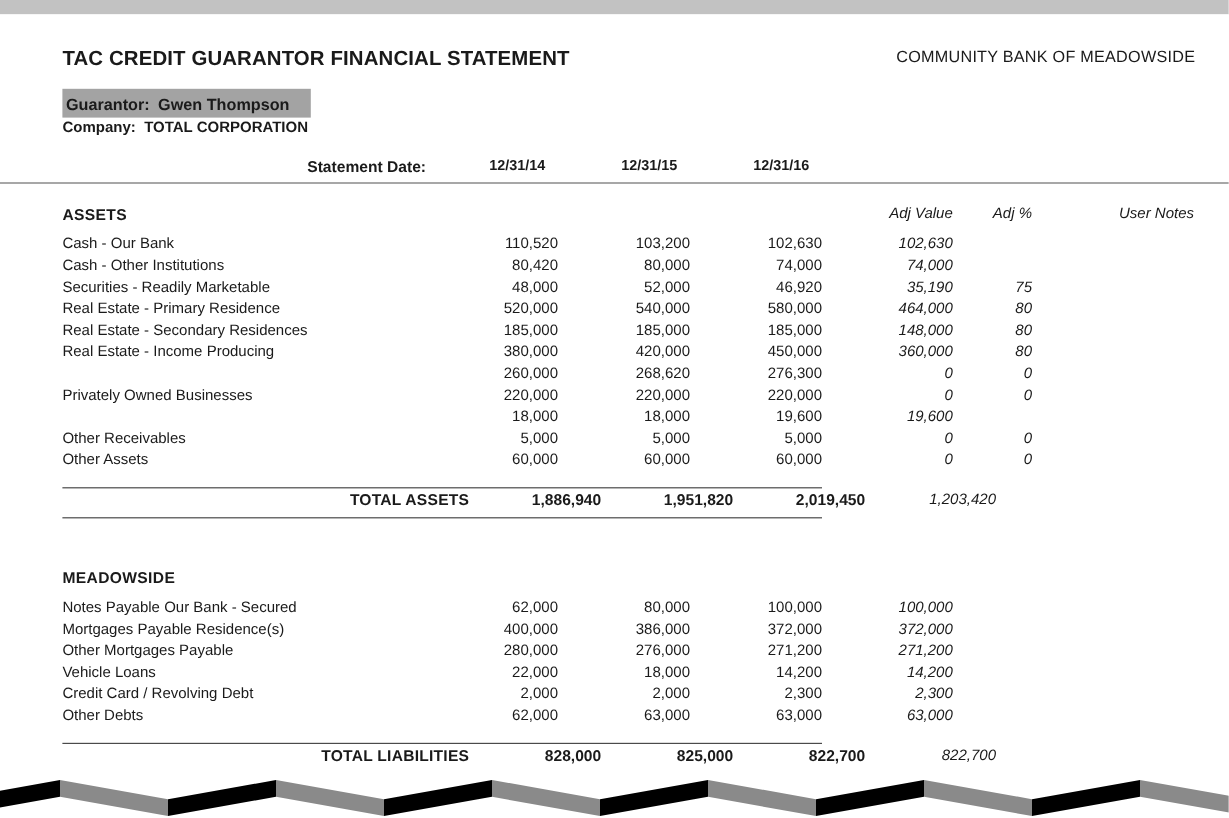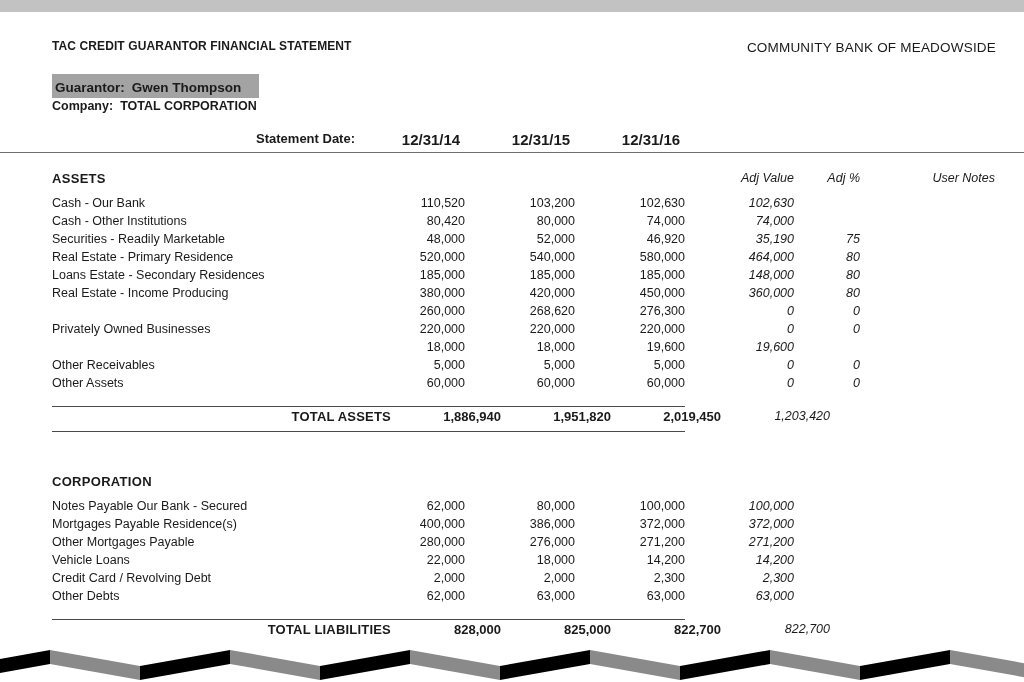--- a/index.html
+++ b/index.html
@@ -28,21 +28,21 @@
     width: 1024px;
     height: 670px;
     background: #ffffff;
   }
 
   
   .doc-title {
     position: absolute;
     left: 52px;
     top: 27px;
-    font-size: 12px;
+    font-size: 17px;
     font-weight: bold;
     letter-spacing: 0.1px;
     white-space: nowrap;
   }
   .bank-name {
     position: absolute;
     right: 28px;
     top: 28px;
     font-size: 13.5px;
     font-weight: normal;
@@ -77,21 +77,21 @@
     left: 150px;
     width: 205px;
     text-align: right;
     font-size: 13px;
     font-weight: bold;
     white-space: nowrap;
   }
   .date-head {
     position: absolute;
     top: 119px;
-    font-size: 15px;
+    font-size: 12px;
     font-weight: bold;
     text-align: center;
     white-space: nowrap;
   }
   .date-head.c0 { left: 385px; width: 92px; }
   .date-head.c1 { left: 495px; width: 92px; }
   .date-head.c2 { left: 605px; width: 92px; }
 
   .rule-full {
     position: absolute;
@@ -254,21 +254,21 @@
       <div class="row" style="top: 238px;">
         <div class="label">Real Estate - Primary Residence</div>
         <div class="num c0">520,000</div>
         <div class="num c1">540,000</div>
         <div class="num c2">580,000</div>
         <div class="num adjval">464,000</div>
         <div class="num adjpct">80</div>
         <div class="num notes"></div>
       </div>
       <div class="row" style="top: 256px;">
-        <div class="label">Loans Estate - Secondary Residences</div>
+        <div class="label">Real Estate - Secondary Residences</div>
         <div class="num c0">185,000</div>
         <div class="num c1">185,000</div>
         <div class="num c2">185,000</div>
         <div class="num adjval">148,000</div>
         <div class="num adjpct">80</div>
         <div class="num notes"></div>
       </div>
       <div class="row" style="top: 274px;">
         <div class="label">Real Estate - Income Producing</div>
         <div class="num c0">380,000</div>
@@ -326,21 +326,21 @@
   <div class="rule-tot" id="assets-rule-top" style="top: 394px;"></div>
   <div class="total-row" id="assets-total" style="top: 395px;">
     <div class="tlabel">TOTAL ASSETS</div>
     <div class="num c0">1,886,940</div>
     <div class="num c1">1,951,820</div>
     <div class="num c2">2,019,450</div>
     <div class="num adjval">1,203,420</div>
   </div>
   <div class="rule-tot" id="assets-rule-bottom" style="top: 419px;"></div>
 
-  <div class="section-title" id="liabilities-title">CORPORATION</div>
+  <div class="section-title" id="liabilities-title">MEADOWSIDE</div>
 
   <div id="liabilities-rows">
       <div class="row" style="top: 487px; padding-left: 22px;">
         <div class="label">Notes Payable Our Bank - Secured</div>
         <div class="num c0">62,000</div>
         <div class="num c1">80,000</div>
         <div class="num c2">100,000</div>
         <div class="num adjval">100,000</div>
         <div class="num adjpct"></div>
         <div class="num notes"></div>

